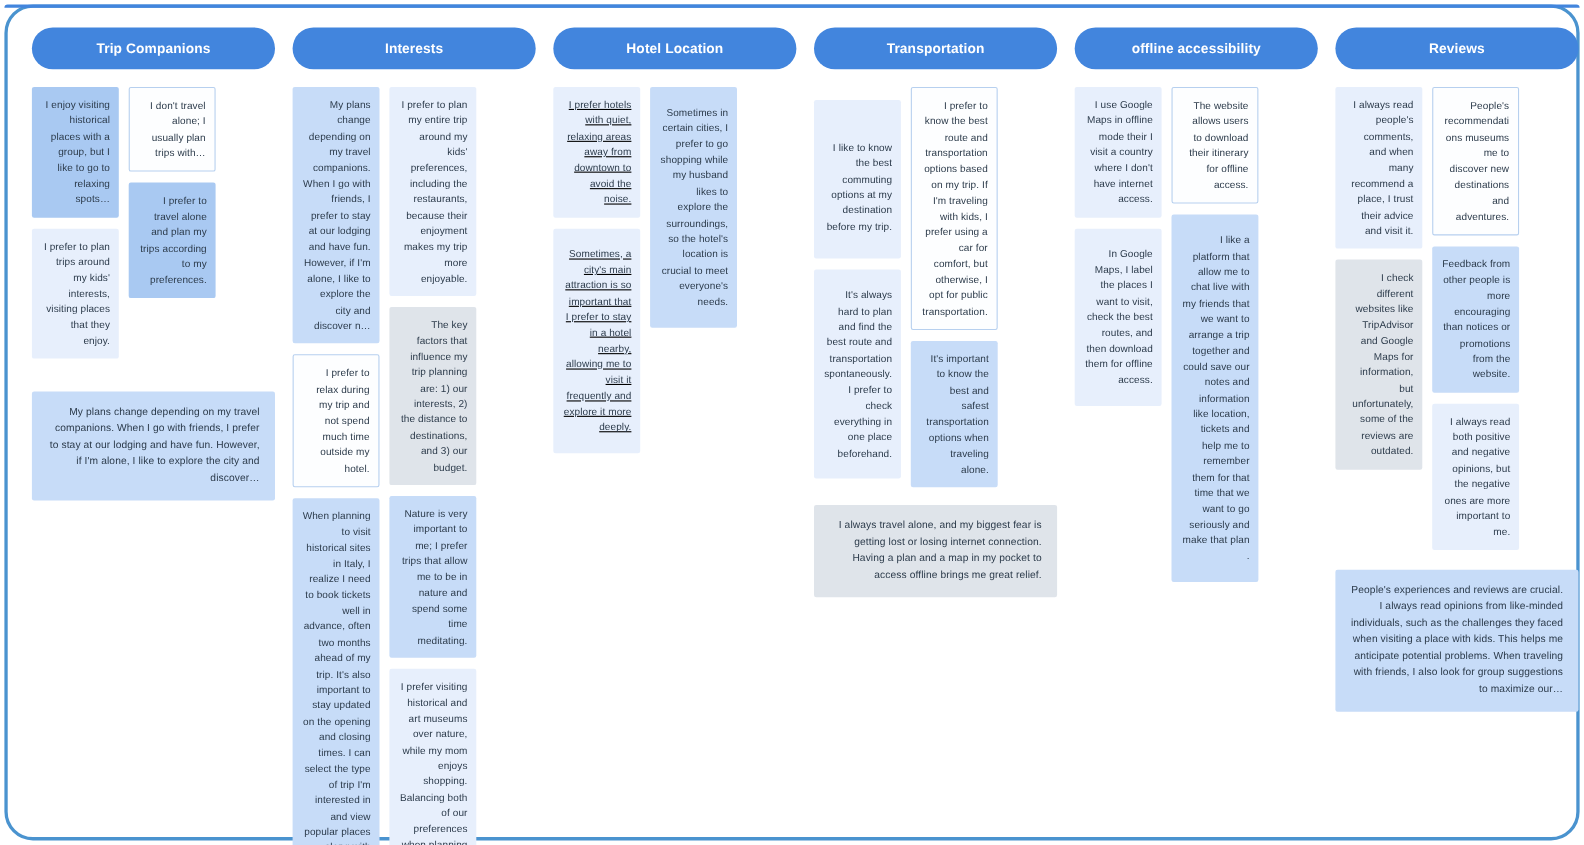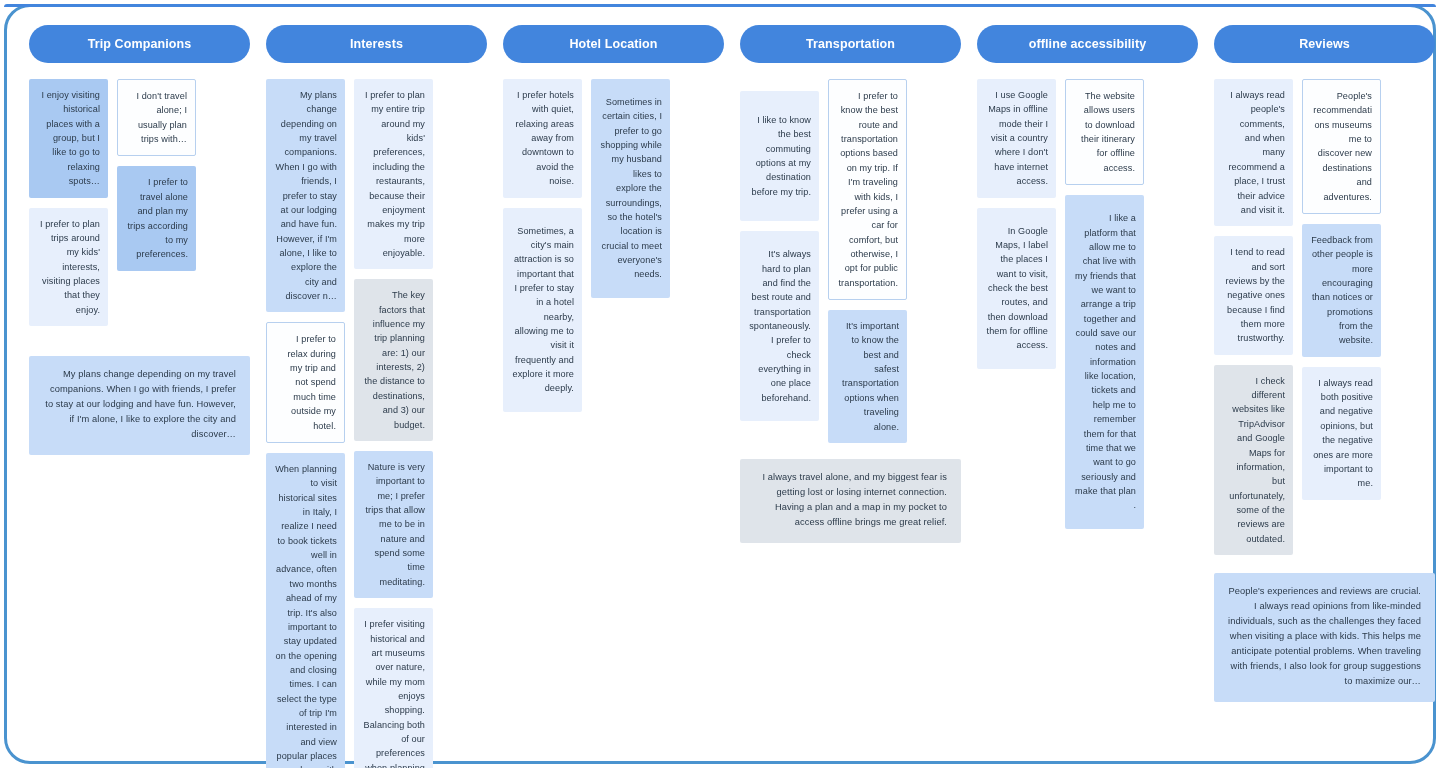--- a/index.html
+++ b/index.html
@@ -81,21 +81,21 @@
     word-break: break-word;
     hyphens: none;
     text-align: right;
   }
   .card.blue   { background: #a9c9f2; }
   .card.pale   { background: #e7effc; }
   .card.white  { background: #fdfeff; border: 1px solid #b7d0ef; }
   .card.gray   { background: #dfe4ea; }
   .card.mid    { background: #c7dcf8; }
 
-  .card.v-pad-lg { padding-top: 22px; padding-bottom: 22px; }
+  .card.v-pad-lg { padding-top: 36px; padding-bottom: 22px; }
   .card.v-pad-md { padding-top: 16px; padding-bottom: 16px; }
 
   .wide-row { margin-top: 10px; }
   .card.wide {
     width: 100%;
     padding: 11px 14px 13px 13px;
     font-size: 9.3px;
     line-height: 1.62;
   }
 </style>
@@ -137,21 +137,21 @@
               <div class="card mid"><span>Nature is very important to me; I prefer trips that allow me to be in nature and spend some time meditating.</span></div>
               <div class="card pale"><span>I prefer visiting historical and art museums over nature, while my mom enjoys shopping. Balancing both of our preferences when planning a trip can be chal…</span></div>
             </div>
           </div>
         </div>
       </div>
       <div class="column">
         <div class="col-header">Hotel Location</div>
         <div class="col-body">
           <div class="lane-wrap">
-            <div class="lane lane-a" style="margin-top: 0px;">
+            <div class="lane lane-a" style="margin-top: 0px; text-decoration: underline;">
               <div class="card pale"><span>I prefer hotels with quiet, relaxing areas away from downtown to avoid the noise.</span></div>
               <div class="card pale v-pad-md"><span>Sometimes, a city's main attraction is so important that I prefer to stay in a hotel nearby, allowing me to visit it frequently and explore it more deeply.</span></div>
             </div>
             <div class="lane lane-b" style="margin-top: 0px;">
               <div class="card mid v-pad-md"><span>Sometimes in certain cities, I prefer to go shopping while my husband likes to explore the surroundings, so the hotel's location is crucial to meet everyone's needs.</span></div>
             </div>
           </div>
         </div>
       </div>
       <div class="column">
@@ -186,21 +186,20 @@
             </div>
           </div>
         </div>
       </div>
       <div class="column">
         <div class="col-header">Reviews</div>
         <div class="col-body">
           <div class="lane-wrap">
             <div class="lane lane-a" style="margin-top: 0px;">
               <div class="card pale"><span>I always read people's comments, and when many recommend a place, I trust their advice and visit it.</span></div>
-              <div class="card pale"><span>I tend to read and sort reviews by the negative ones because I find them more trustworthy.</span></div>
               <div class="card gray"><span>I check different websites like TripAdvisor and Google Maps for information, but unfortunately, some of the reviews are outdated.</span></div>
             </div>
             <div class="lane lane-b" style="margin-top: 0px;">
               <div class="card white"><span>People's recommendations museums me to discover new destinations and adventures.</span></div>
               <div class="card mid"><span>Feedback from other people is more encouraging than notices or promotions from the website.</span></div>
               <div class="card pale"><span>I always read both positive and negative opinions, but the negative ones are more important to me.</span></div>
             </div>
           </div>
           <div class="wide-row" style="margin-top: 18px;">
             <div class="card mid wide"><span>People's experiences and reviews are crucial. I always read opinions from like-minded individuals, such as the challenges they faced when visiting a place with kids. This helps me anticipate potential problems. When traveling with friends, I also look for group suggestions to maximize our…</span></div>

